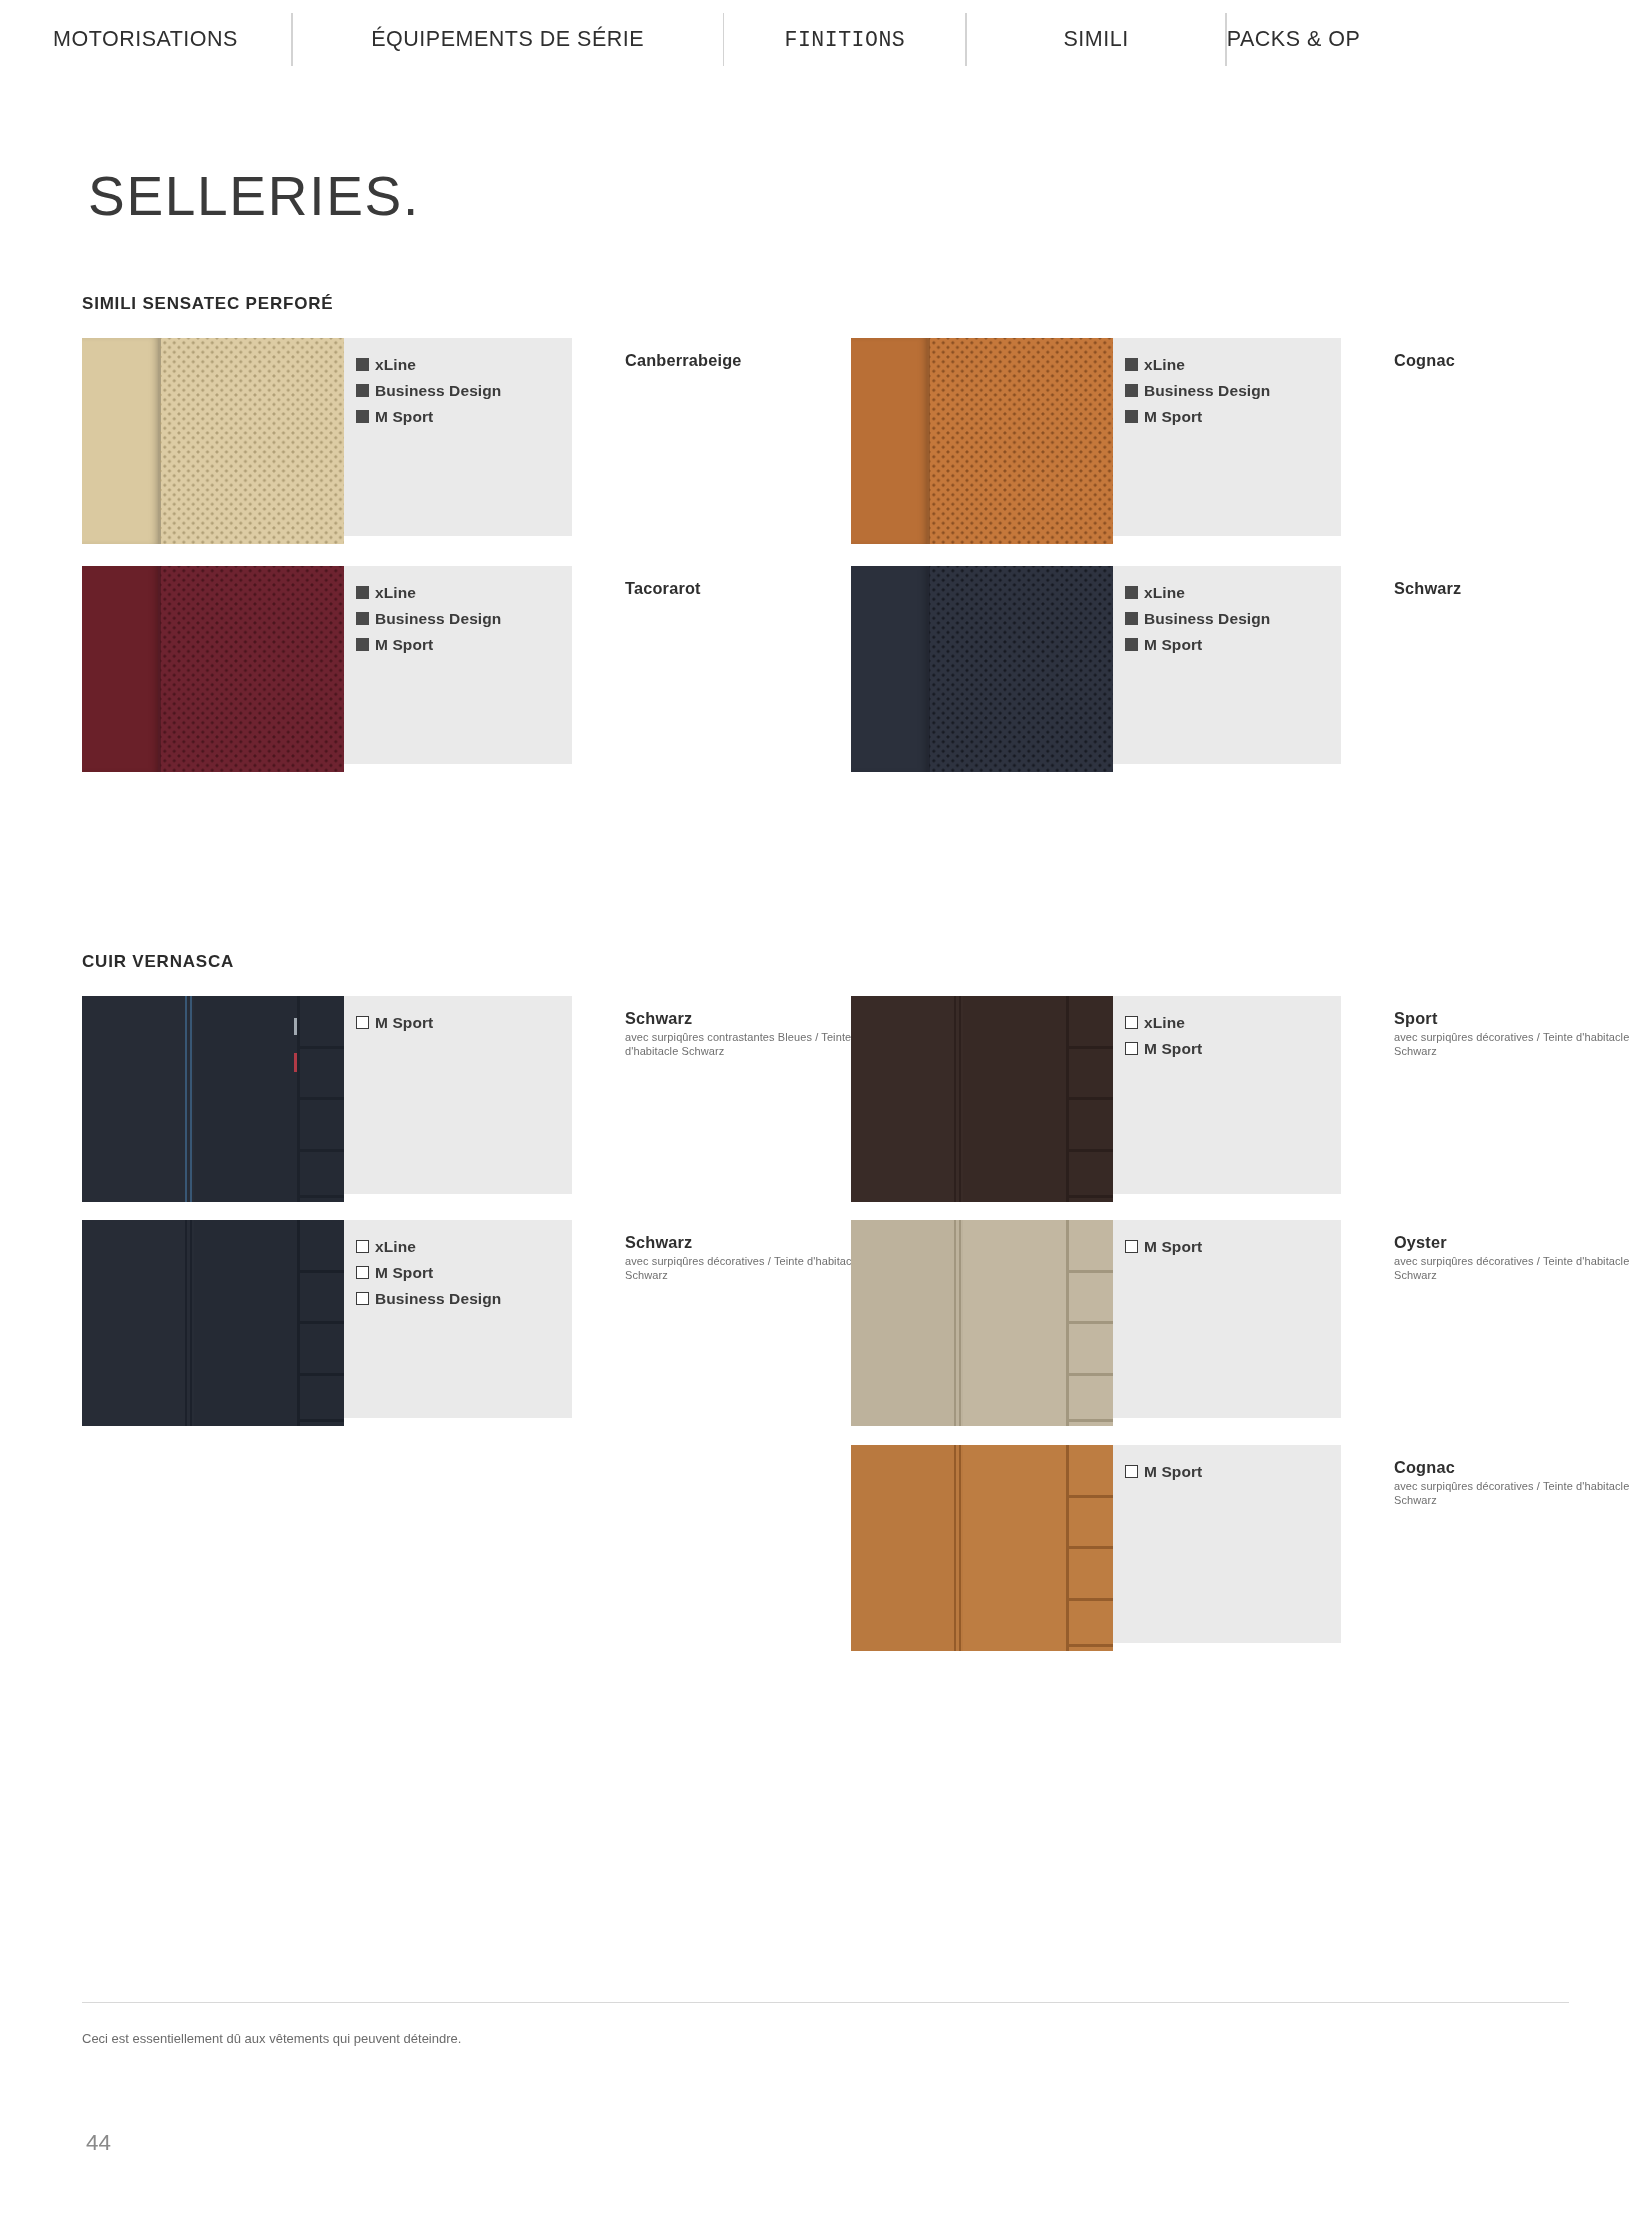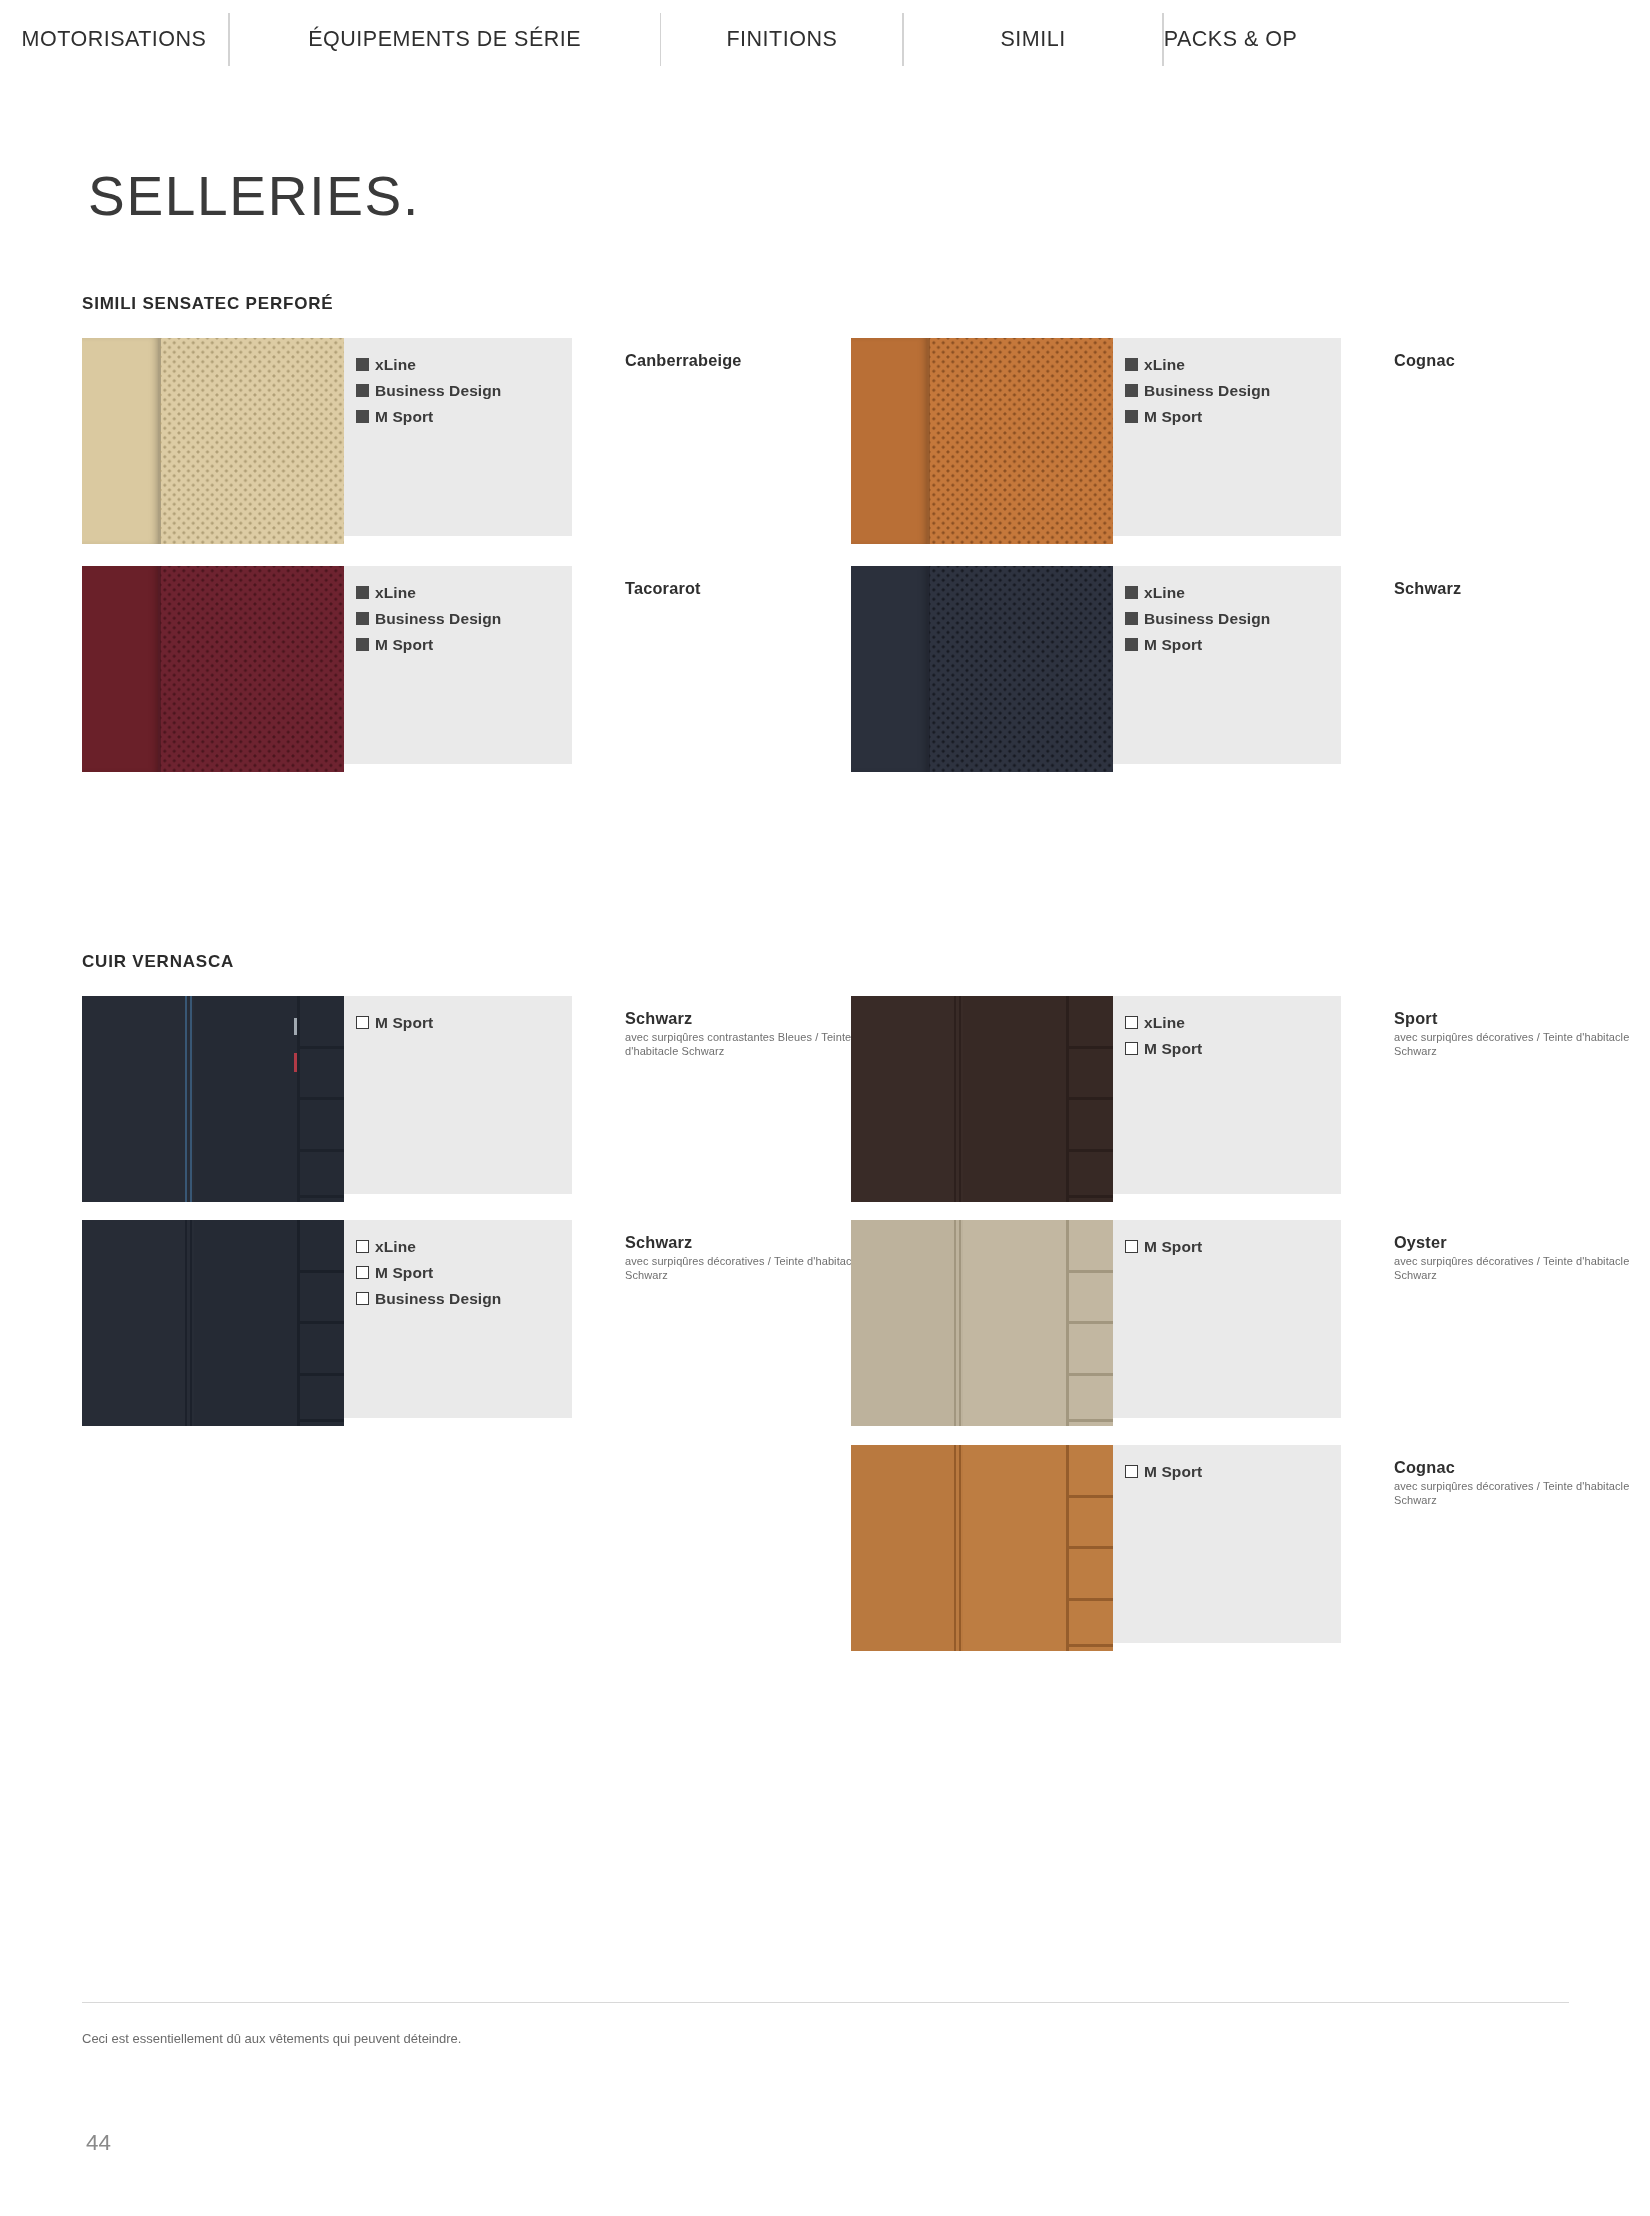--- a/index.html
+++ b/index.html
@@ -17,23 +17,23 @@
   .navbar {
     position:absolute; top:0; left:0; width:1651px; height:79px;
     display:flex; align-items:center;
     background:#ffffff;
   }
   .nav-item {
     font-size:21.5px; font-weight:400; letter-spacing:0.5px;
     color:#2f2f2f; white-space:nowrap;
     display:flex; align-items:center; justify-content:center;
   }
-  .nav-item:nth-child(1){ width:228px; }
+  .nav-item:nth-child(1){ width:291px; }
   .nav-item:nth-child(3){ width:430px; }
-  .nav-item:nth-child(5){ width:241px; }
+  .nav-item:nth-child(5){ width:241px;font-family:Liberation Mono, monospace; }
   .nav-item:nth-child(7){ width:258px; }
   .nav-item:nth-child(9){ width:284px; justify-content:flex-start; }
   .nav-sep { width:1.7px; height:53px; background:#d3d3d3; flex:0 0 auto; }
 
   .page-title {
     position:absolute; left:88px; top:169px;
     font-size:55px; font-weight:300; letter-spacing:1.7px;
     color:#3a3a3a; line-height:1;
   }
 

